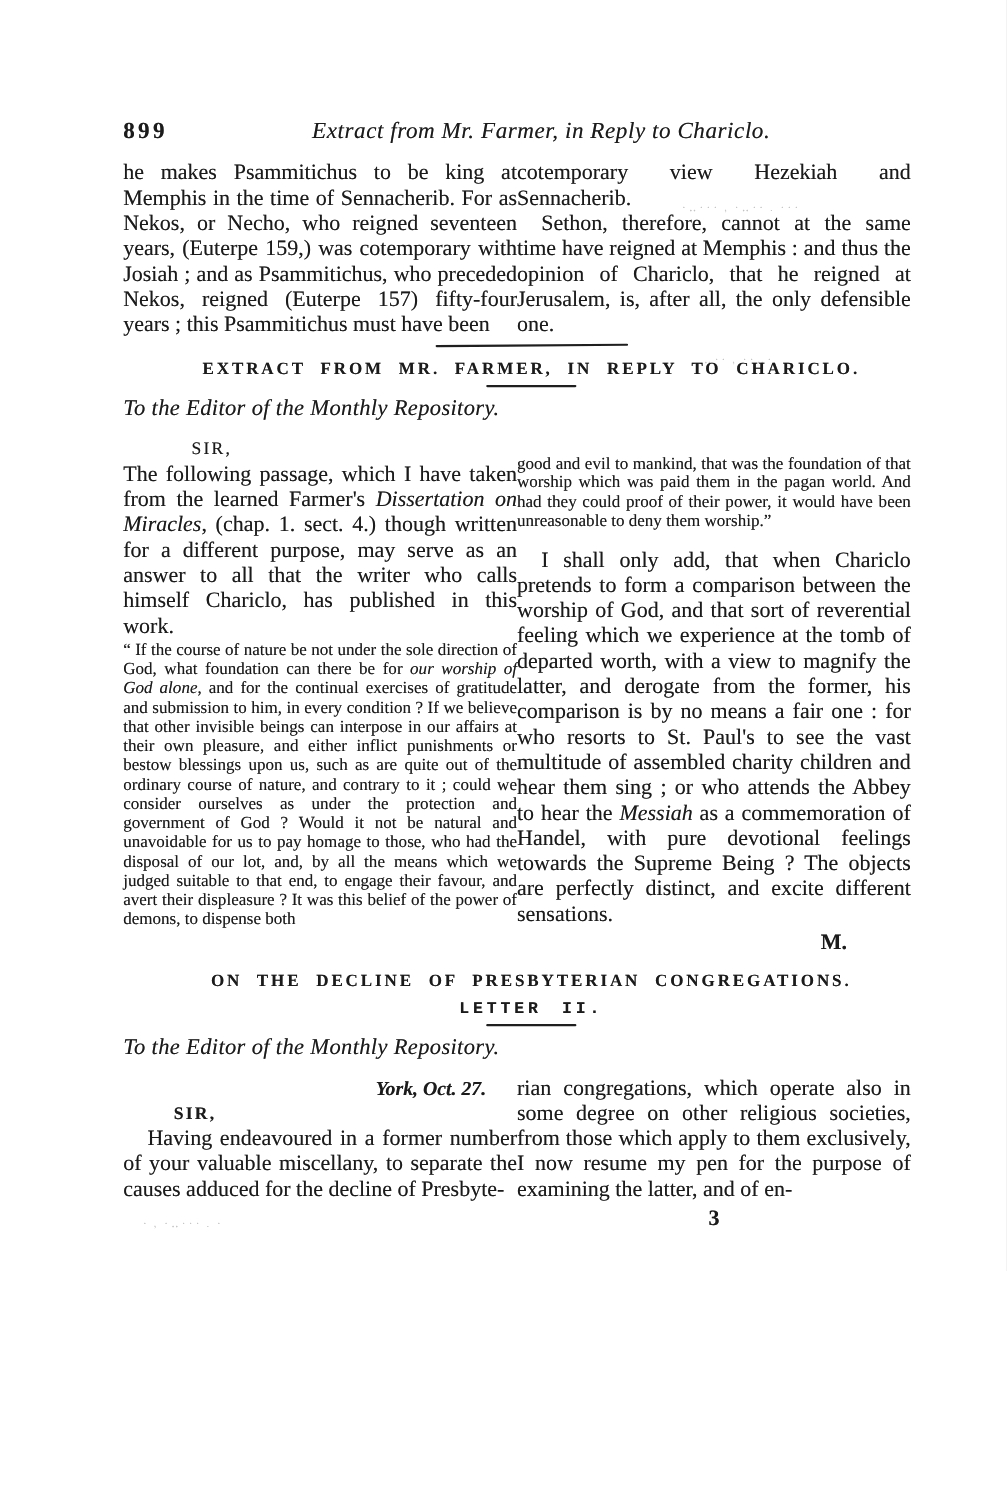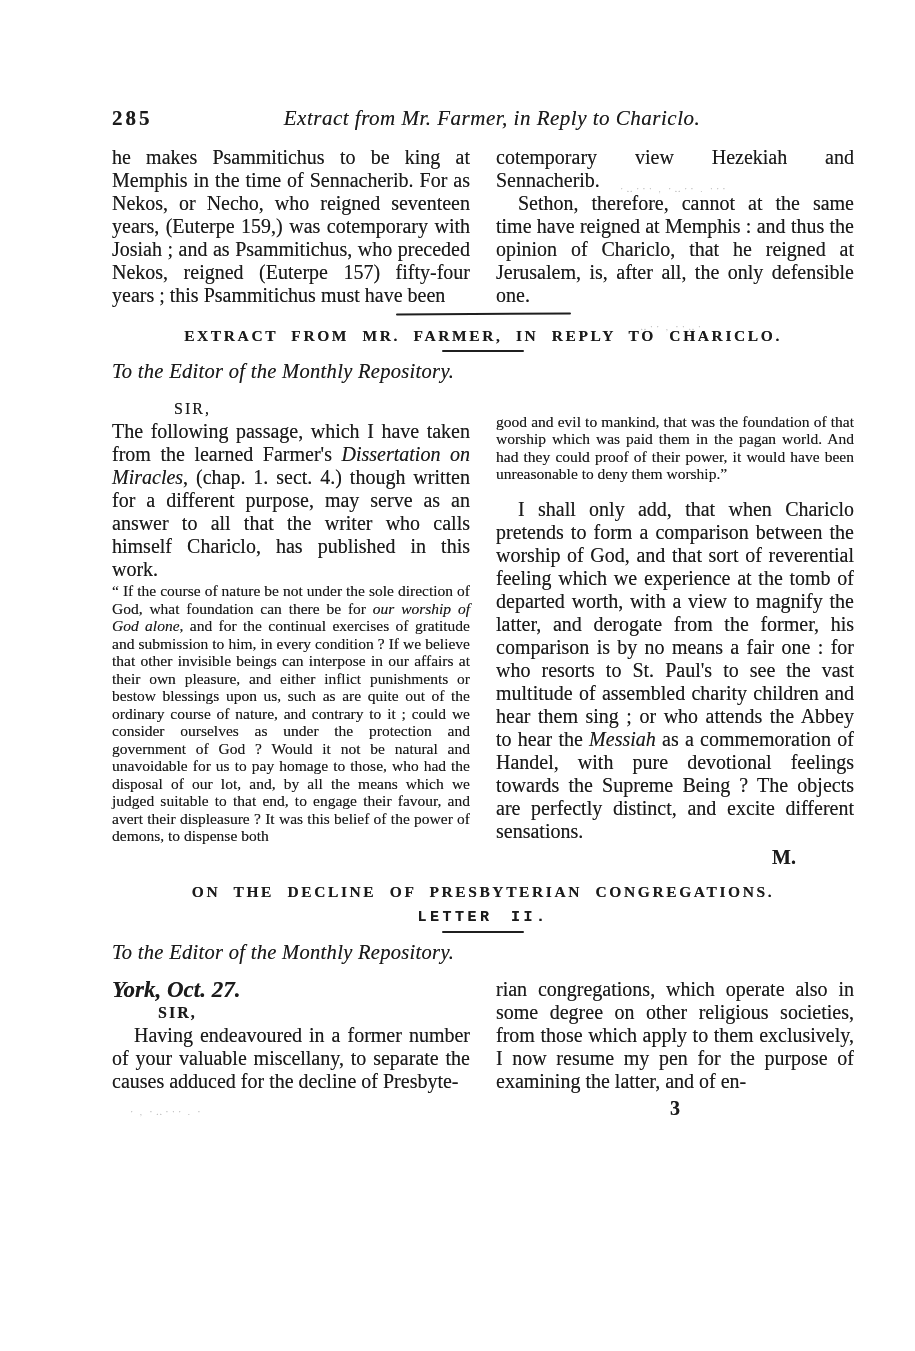--- a/index.html
+++ b/index.html
@@ -13,21 +13,21 @@
     text-shadow:0 0 0.5px rgba(20,20,20,0.55);
   }
   .content { position:absolute; left:112px; top:106px; width:742px; }
 
   
   .pg-header { display:flex; align-items:baseline; margin-bottom:15px; }
   .pg-num { width:78px; font-size:21px; letter-spacing:3px; font-weight:bold; }
   .running-title { flex:1; text-align:center; font-style:italic; font-size:21px; letter-spacing:0.5px; padding-right:60px; }
 
   
-  .cols { display:flex; gap:26px; }
+  .cols { display:flex; }
   .col { width:358px; }
 
   .body-text { font-size:20px; line-height:23px; text-align:justify; }
   .body-text p { margin:0; }
   .body-text p.indent { text-indent:22px; }
 
   .small-text { font-size:15.5px; line-height:17.5px; text-align:justify; }
 
   
   .rule { background:#1f1f1f; height:2px; border-radius:1px; }
@@ -39,37 +39,37 @@
   }
   .sec-subheading {
     text-align:center; font-size:15px; font-weight:bold;
     letter-spacing:3.5px; word-spacing:6px; margin-top:8px;font-family:Liberation Mono, monospace;
   }
   .editor-line {
     text-align:left; font-style:italic; font-size:20.5px;
     margin:8px 0 14px 0; letter-spacing:0.3px;
   }
   .salutation { font-size:16px; letter-spacing:2px; font-weight:bold; padding-left:62px; line-height:23px; }
-  .dateline { text-align:left; font-style:italic; font-size:23px; padding-right:28px; line-height:23px; font-weight:bold; }
+  .dateline { text-align:right; font-style:italic; font-size:18px; padding-right:28px; line-height:23px; font-weight:bold; }
   .sig-right { text-align:right; padding-right:58px; font-size:20px; margin-top:3px; font-weight:bold; }
   .sig-mark { text-align:center; font-size:20px; margin-top:4px; font-weight:bold; }
 
   i { font-style:italic; }
 
   
   .noise { position:absolute; opacity:0.35; color:#555; font-size:10px; letter-spacing:3px; pointer-events:none; }
 </style>
 </head>
 <body>
 
 <div class="sheet">
   <div class="content">
 
     <div class="pg-header">
-      <div class="pg-num">285</div>
+      <div class="pg-num">899</div>
       <div class="running-title">Extract from Mr. Farmer, in Reply to Chariclo.</div>
     </div>
 
     <div class="cols">
       <div class="col body-text">
         <p>he makes Psammitichus to be king at Memphis in the time of Sennacherib. For as Nekos, or Necho, who reigned seventeen years, (Euterpe 159,) was cotemporary with Josiah ; and as Psammitichus, who preceded Nekos, reigned (Euterpe 157) fifty-four years ; this Psammitichus must have been</p>
       </div>
       <div class="col body-text">
         <p>cotemporary view Hezekiah and Sennacherib.</p>
         <p class="indent">Sethon, therefore, cannot at the same time have reigned at Memphis : and thus the opinion of Chariclo, that he reigned at Jerusalem, is, after all, the only defensible one.</p>

